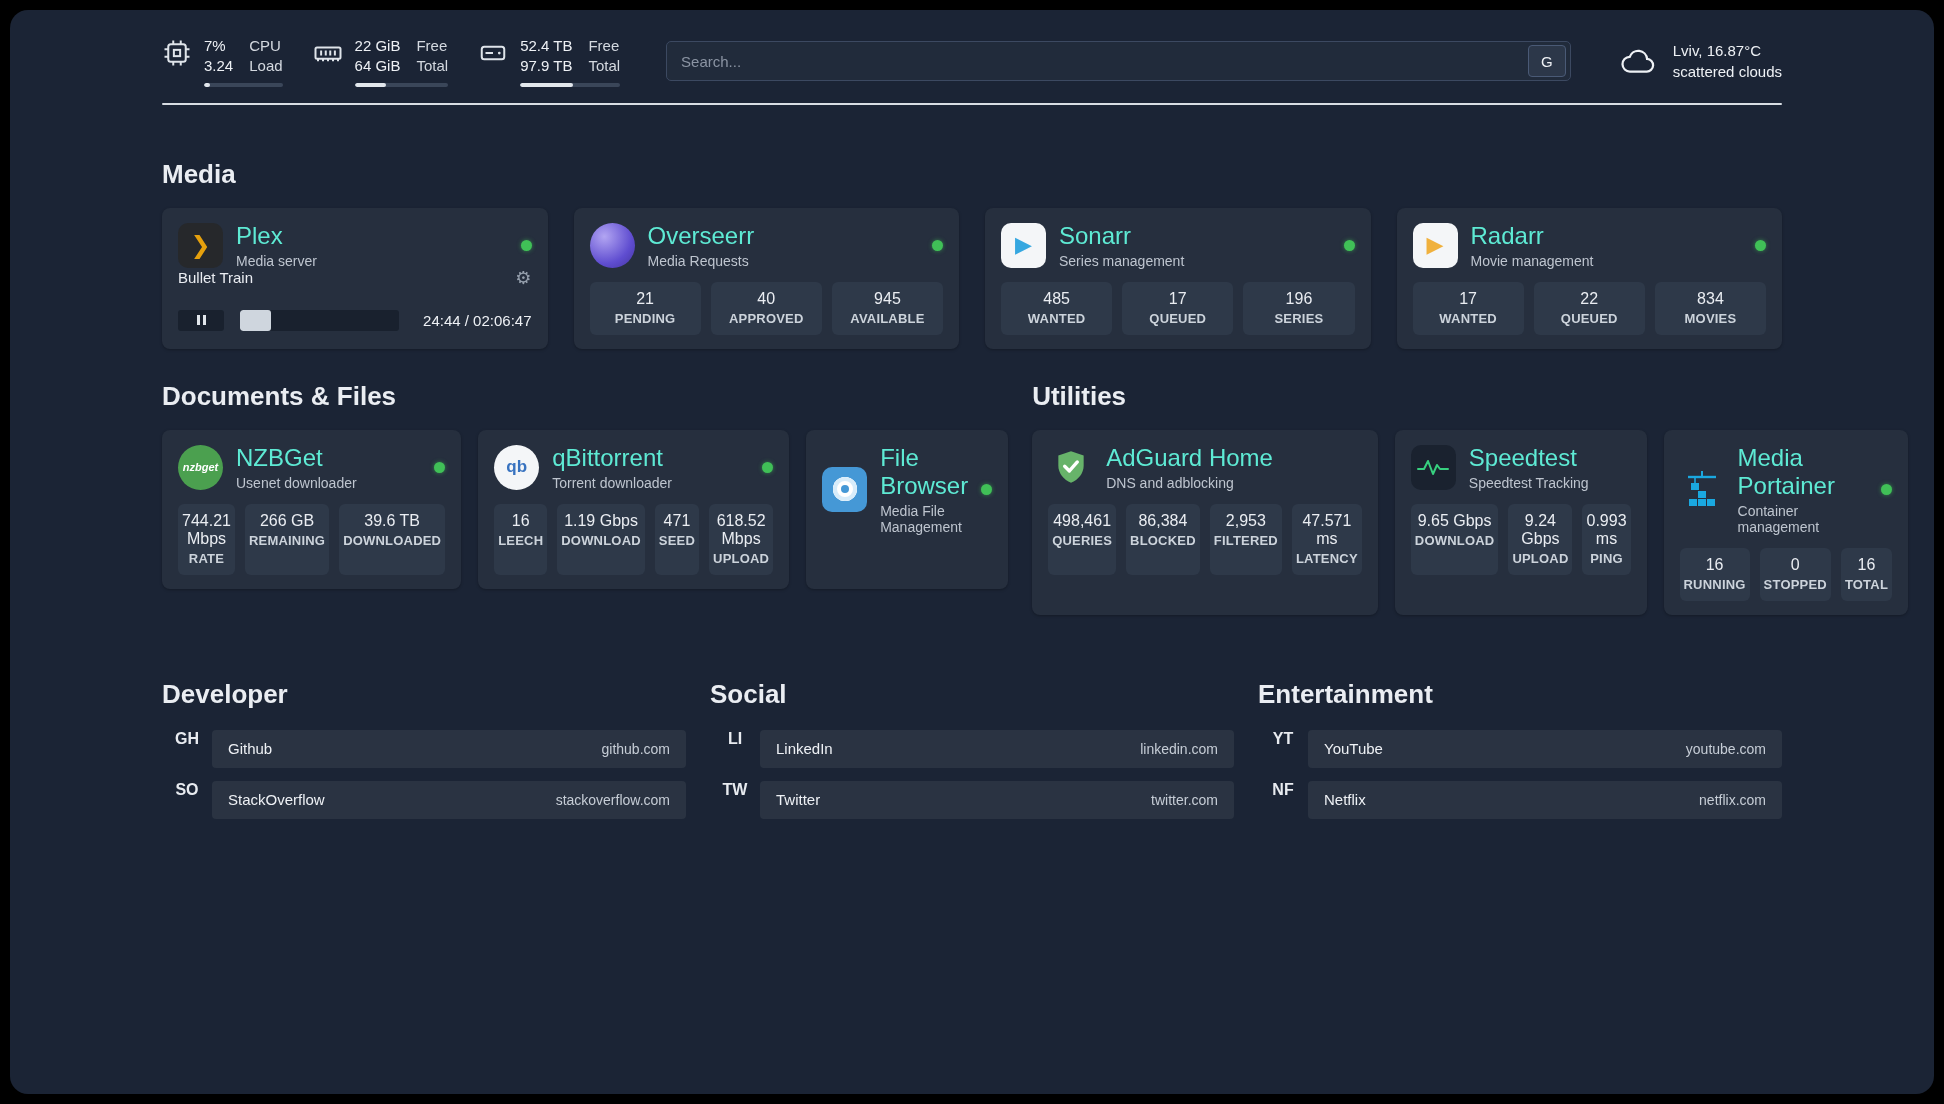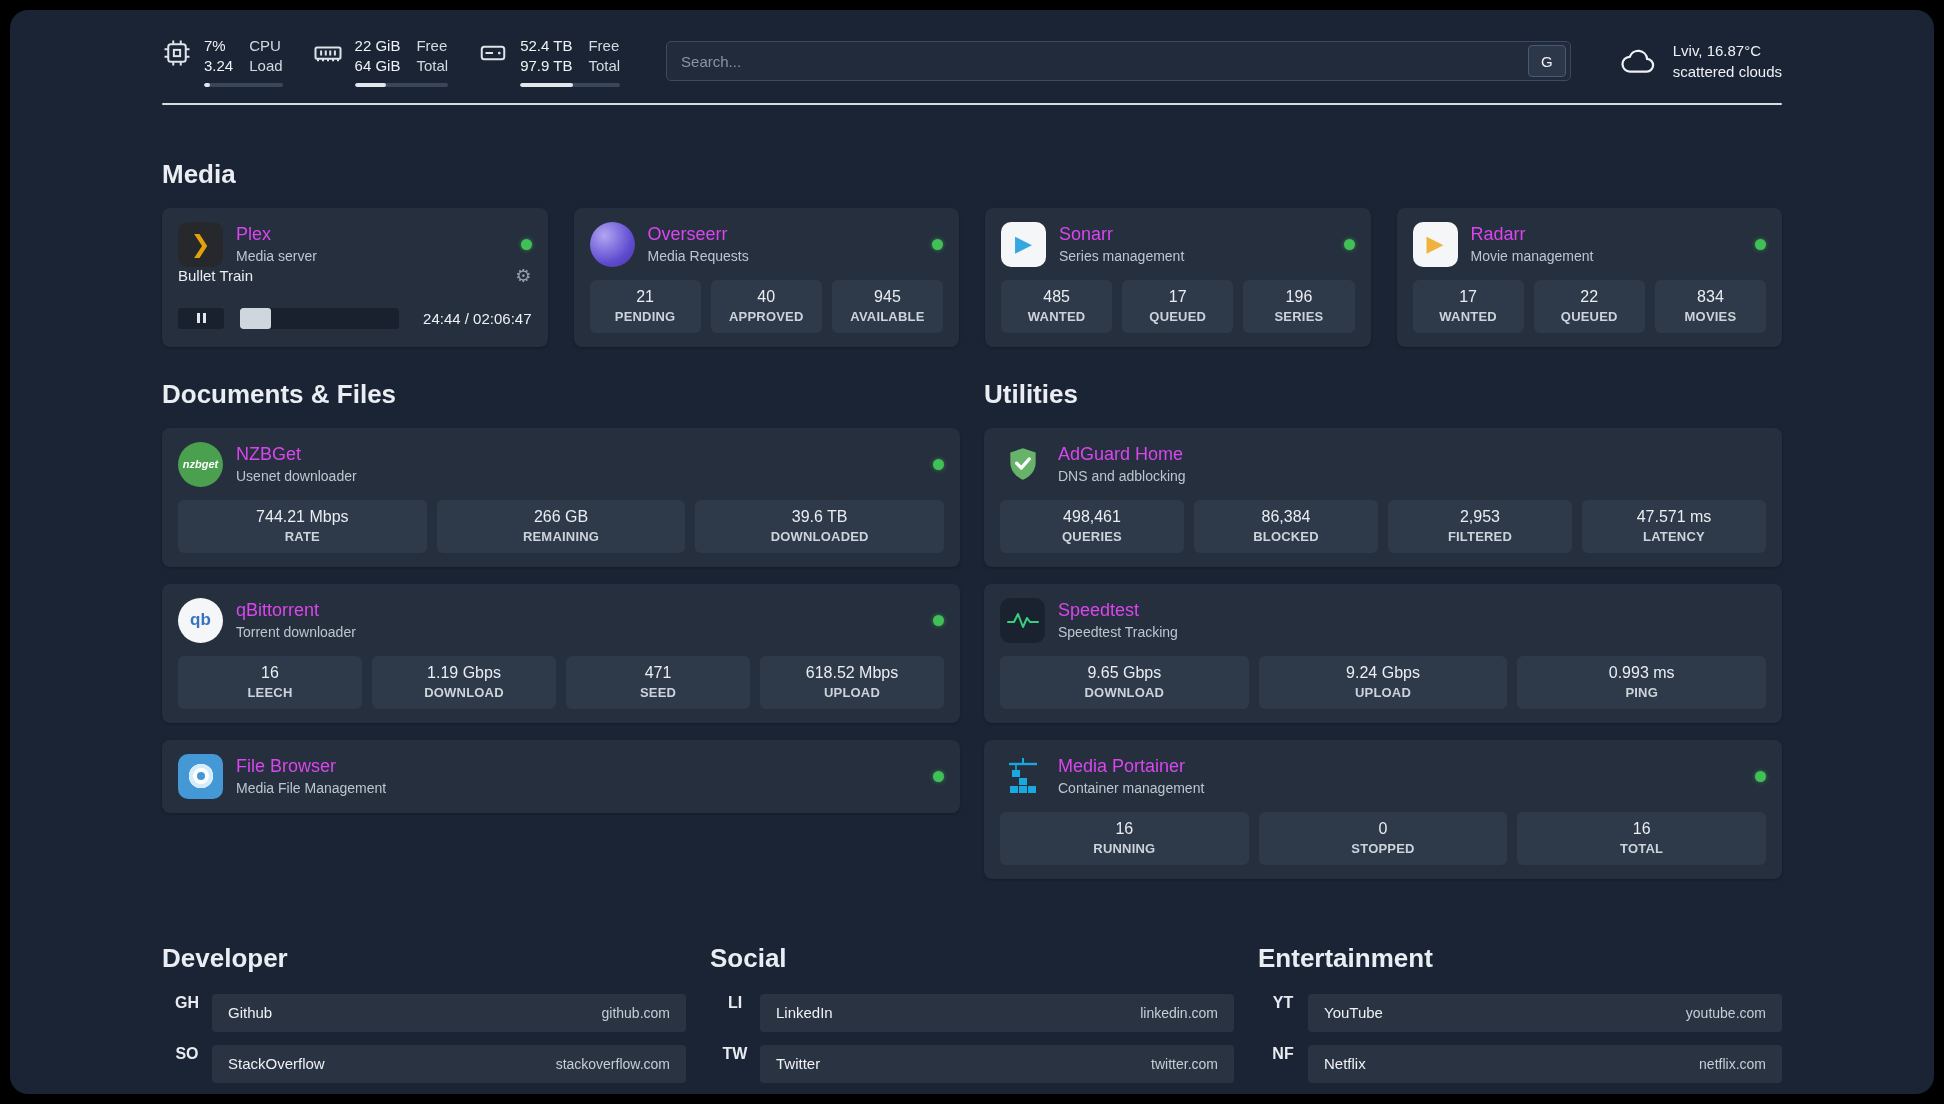--- a/index.html
+++ b/index.html
@@ -31,21 +31,21 @@
 
   
   .section-title { font-size:26px; font-weight:600; color:#eaedf2; }
   .media-head { margin:54px 0 18px; }
   .media-grid { display:grid; grid-template-columns:repeat(4,1fr); gap:26px; }
 
   .card { background:#262f3e; border-radius:8px; padding:14px 16px; box-shadow:0 1px 3px rgba(0,0,0,.28); }
   .card-head { display:flex; align-items:center; gap:13px; }
   .appicon { width:45px; height:45px; border-radius:10px; display:flex; align-items:center; justify-content:center; flex:none; font-weight:bold; }
   .app-titles { display:flex; flex-direction:column; }
-  .app-name { font-size:18px; font-weight:500; color:#d946ef; }
+  .app-name { font-size:24px; font-weight:500; color:#5eead4; }
   .app-desc { font-size:14px; color:#bec5cf; margin-top:3px; }
   .dot { width:11px; height:11px; border-radius:50%; background:var(--status_green); margin-left:auto; flex:none; box-shadow:0 0 4px rgba(64,192,87,.6); }
 
   .stats { display:flex; gap:10px; margin-top:13px; }
   .stat { flex:1; background:#2e3949; border-radius:6px; text-align:center; padding:8px 4px 9px; }
   .stat-v { font-size:16px; color:#eaedf2; }
   .stat-l { font-size:13px; font-weight:700; color:#ccd3db; margin-top:3px; letter-spacing:.2px; }
 
   
   .np-row { display:flex; align-items:center; margin-top:0; }
@@ -54,21 +54,21 @@
   .ctrl-row { display:flex; align-items:center; gap:16px; margin-top:23px; }
   .pause-btn { width:46px; height:21px; background:#19212e; border-radius:3px; display:flex; align-items:center; justify-content:center; gap:3px; cursor:pointer; flex:none; }
   .pause-btn i { display:block; width:3px; height:10px; background:#e2e7ec; }
   .seek-track { flex:1; height:21px; background:#19212e; border-radius:3px; overflow:hidden; cursor:pointer; }
   .seek-fill { height:100%; background:#cfd6de; border-radius:3px; }
   .np-time { font-size:15px; color:#eef1f5; margin-left:8px; white-space:nowrap; }
 
   
   .two-col { display:grid; grid-template-columns:1fr 1fr; gap:24px; margin-top:32px; }
   .col-head { margin-bottom:18px; }
-  .vstack { display:flex; flex-direction:column; gap:17px; }
+  .vstack { display:flex; gap:17px; }
 
   
   .icon-plex { background:#26282b; color:var(--plex_gold); font-size:24px; }
   .icon-overseerr { border-radius:50%; background:radial-gradient(circle at 32% 30%, #b2a5f2, var(--overseerr_purple) 62%, #43339f); }
   .icon-sonarr, .icon-radarr { background:#f4f6f8; }
   .icon-sonarr .tri { color:var(--sonarr_blue); font-size:22px; }
   .icon-radarr .tri { color:var(--radarr_amber); font-size:22px; }
   .icon-nzbget { border-radius:50%; background:var(--nzbget_green); color:#fff; font-size:11px; font-style:italic; font-weight:600; }
   .icon-qb { border-radius:50%; background:#f4f6f8; color:var(--qb_blue); font-size:17px; font-weight:700; }
   .icon-fb { background:var(--filebrowser_blue); }

